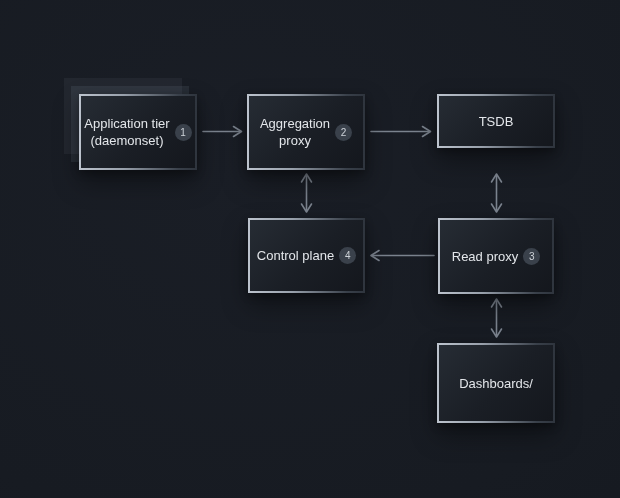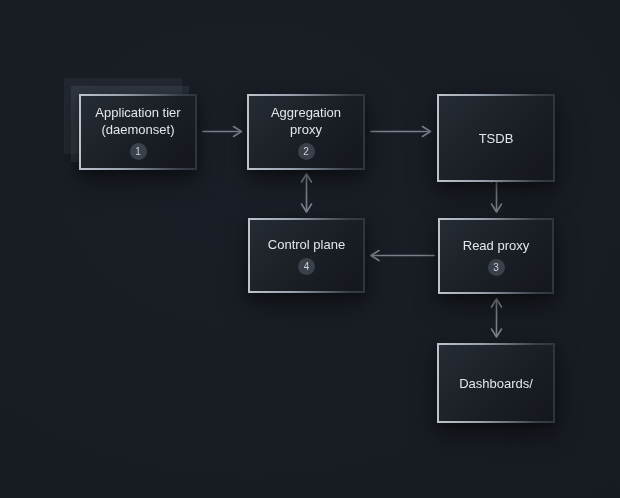--- a/index.html
+++ b/index.html
@@ -15,37 +15,37 @@
   .edges { position: absolute; left: 0; top: 0; width: 620px; height: 498px; }
   .edge { stroke: #7b838e; stroke-width: 1.6; fill: none; stroke-linecap: round; stroke-linejoin: round; }
 
   .stack { position: absolute; width: 118px; height: 76px; }
   .stack-back { left: 64px; top: 78px; background: rgba(171,184,203,0.07); }
   .stack-mid  { left: 71px; top: 86px; background: rgba(171,184,203,0.10); }
 
   .node {
     position: absolute;
     display: flex;
-    flex-direction: column;
+    flex-direction: row;
     align-items: center;
     justify-content: center;
     gap: 5px;
     border: 2px solid;
     border-image-source: linear-gradient(to right, #bcc3cd 0%, #98a0ab 38%, #39404a 85%, #2f353e 100%);
     border-image-slice: 1;
     background: linear-gradient(135deg, #262c34 0%, #1a1e25 55%, #14171d 100%);
     box-shadow: 0 12px 26px rgba(0,0,0,0.38), 0 3px 8px rgba(0,0,0,0.30);
     color: #e3e6ea;
     font-size: 13px;
     line-height: 17px;
     text-align: center;
   }
   .n-app     { left: 79px;  top: 94px;  width: 118px; height: 76px; }
   .n-agg     { left: 247px; top: 94px;  width: 118px; height: 76px; }
-  .n-tsdb    { left: 437px; top: 94px;  width: 118px; height: 88px; }
+  .n-tsdb    { left: 437px; top: 94px;  width: 118px; height: 54px; }
   .n-control { left: 248px; top: 218px; width: 117px; height: 75px; }
   .n-read    { left: 438px; top: 218px; width: 116px; height: 76px; border-radius: 6px; }
   .n-dash    { left: 437px; top: 343px; width: 118px; height: 80px; }
 
   .badge {
     width: 17px; height: 17px;
     border-radius: 50%;
     background: #3a414b;
     color: #ced3d9;
     font-size: 10px;

